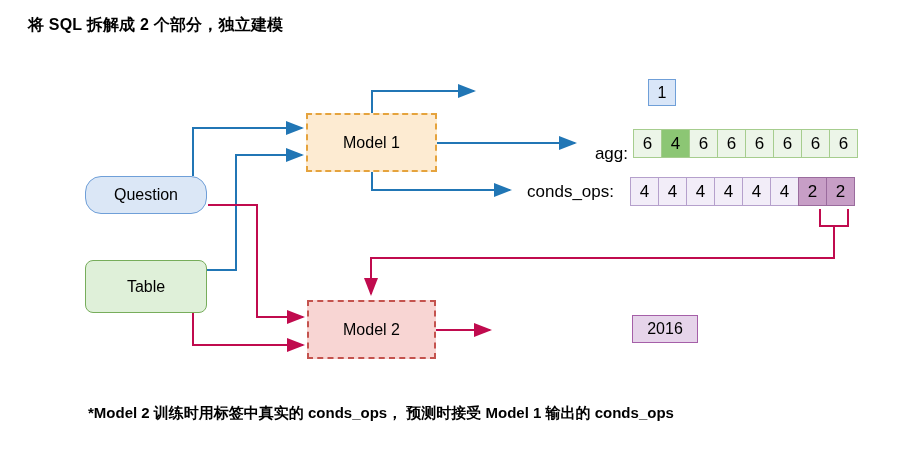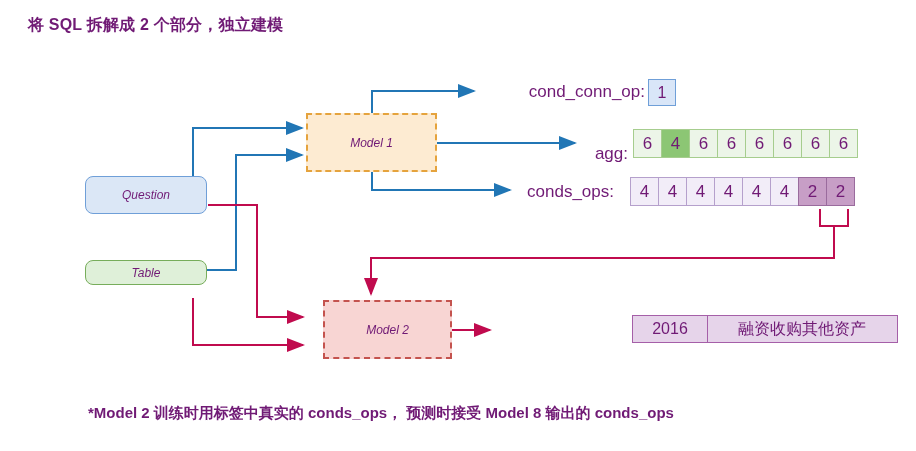--- a/index.html
+++ b/index.html
@@ -1,32 +1,32 @@
 <!DOCTYPE html>
 <html><head>
 <meta charset="utf-8">
 <style>
   html,body{margin:0;padding:0;background:#ffffff;}
   .canvas{
     position:relative;width:916px;height:451px;background:#ffffff;overflow:hidden;
-    font-family:"Liberation Sans","DejaVu Sans",sans-serif;color:#701a75;
+    font-family:"Liberation Sans","DejaVu Sans",sans-serif;color:#000000;
   }
   .title{position:absolute;left:28px;top:15px;font-size:16px;font-weight:600;letter-spacing:.2px;}
   .footnote{position:absolute;left:88px;top:404px;font-size:15px;font-weight:600;}
 
   .node{position:absolute;display:flex;align-items:center;justify-content:center;
-        font-size:12px;box-sizing:border-box;font-style:italic;}
+        font-size:16px;box-sizing:border-box;}
   .node-question{left:85px;top:176px;width:122px;height:38px;background:#dbe7f6;
-        border:1.5px solid #6f9fd8;border-radius:8px;}
-  .node-table{left:85px;top:260px;width:122px;height:25px;background:#dff0d9;
+        border:1.5px solid #6f9fd8;border-radius:16px;}
+  .node-table{left:85px;top:260px;width:122px;height:53px;background:#dff0d9;
         border:1.5px solid #77ad5b;border-radius:8px;}
   .node-model1{left:306px;top:113px;width:131px;height:59px;background:#fdebd2;
         border:2px dashed #e5a33d;}
   .node-model2{left:307px;top:300px;width:129px;height:59px;background:#f8d5d3;
-        border:2px dashed #c4534e;margin-left:16px;}
+        border:2px dashed #c4534e;}
 
   .out-label{position:absolute;font-size:17px;line-height:24px;text-align:right;white-space:nowrap;}
   .lbl-ccop{right:271px;top:80px;}
   .lbl-agg{right:288px;top:142px;}
   .lbl-ops{right:302px;top:180px;}
   .lbl-vals{right:309px;top:317px;}
 
   .valbox{position:absolute;left:648px;top:79px;width:28px;height:27px;
         background:#d9e6f8;border:1.5px solid #6f9fd8;box-sizing:border-box;
         display:flex;align-items:center;justify-content:center;font-size:16px;}
@@ -39,21 +39,21 @@
   .cell:first-child{margin-left:0;}
   .cell-agg{background:#ecf5e8;border:1px solid #a6cd8e;}
   .cell-agg.hl{background:#8cc674;}
   .cell-ops{background:#f2edf8;border:1px solid #b5a0cc;}
   .cell-ops.hl{background:#c79ec6;border-color:#9a6b9d;}
 
   .row-vals{left:632px;top:315px;}
   .cell-val{height:28px;box-sizing:border-box;display:flex;align-items:center;justify-content:center;
         background:#e6d4ea;border:1.5px solid #a55fa8;font-size:16px;margin-left:-1.5px;}
   .cell-val:first-child{margin-left:0;}
-  .cell-val-num{width:76px;}
+  .cell-val-num{width:66px;}
   .cell-val-text{width:191px;}
 
   svg.wires{position:absolute;left:0;top:0;pointer-events:none;}
 </style>
 </head>
 <body>
 
 <div class="canvas">
 
   <div class="title">将 SQL 拆解成 2 个部分，独立建模</div>
@@ -89,21 +89,20 @@
   <div class="node node-table">
     <span>Table</span>
   </div>
   <div class="node node-model1">
     <span>Model 1</span>
   </div>
   <div class="node node-model2">
     <span>Model 2</span>
   </div>
 
-  <div class="out-label lbl-ccop">cond_conn_op:</div>
   <div class="valbox">1</div>
 
   <div class="out-label lbl-agg">agg:</div>
   <div class="cellrow row-agg">
     <span class="cell cell-agg">6</span>
     <span class="cell cell-agg hl">4</span>
     <span class="cell cell-agg">6</span>
     <span class="cell cell-agg">6</span>
     <span class="cell cell-agg">6</span>
     <span class="cell cell-agg">6</span>
@@ -118,18 +117,17 @@
     <span class="cell cell-ops">4</span>
     <span class="cell cell-ops">4</span>
     <span class="cell cell-ops">4</span>
     <span class="cell cell-ops">4</span>
     <span class="cell cell-ops hl">2</span>
     <span class="cell cell-ops hl">2</span>
   </div>
 
   <div class="cellrow row-vals">
     <span class="cell-val cell-val-num">2016</span>
-    <span class="cell-val cell-val-text">融资收购其他资产</span>
   </div>
 
-  <div class="footnote">*Model 2 训练时用标签中真实的 conds_ops， 预测时接受 Model 8 输出的 conds_ops</div>
+  <div class="footnote">*Model 2 训练时用标签中真实的 conds_ops， 预测时接受 Model 1 输出的 conds_ops</div>
 
 </div>
 
 </body></html>

